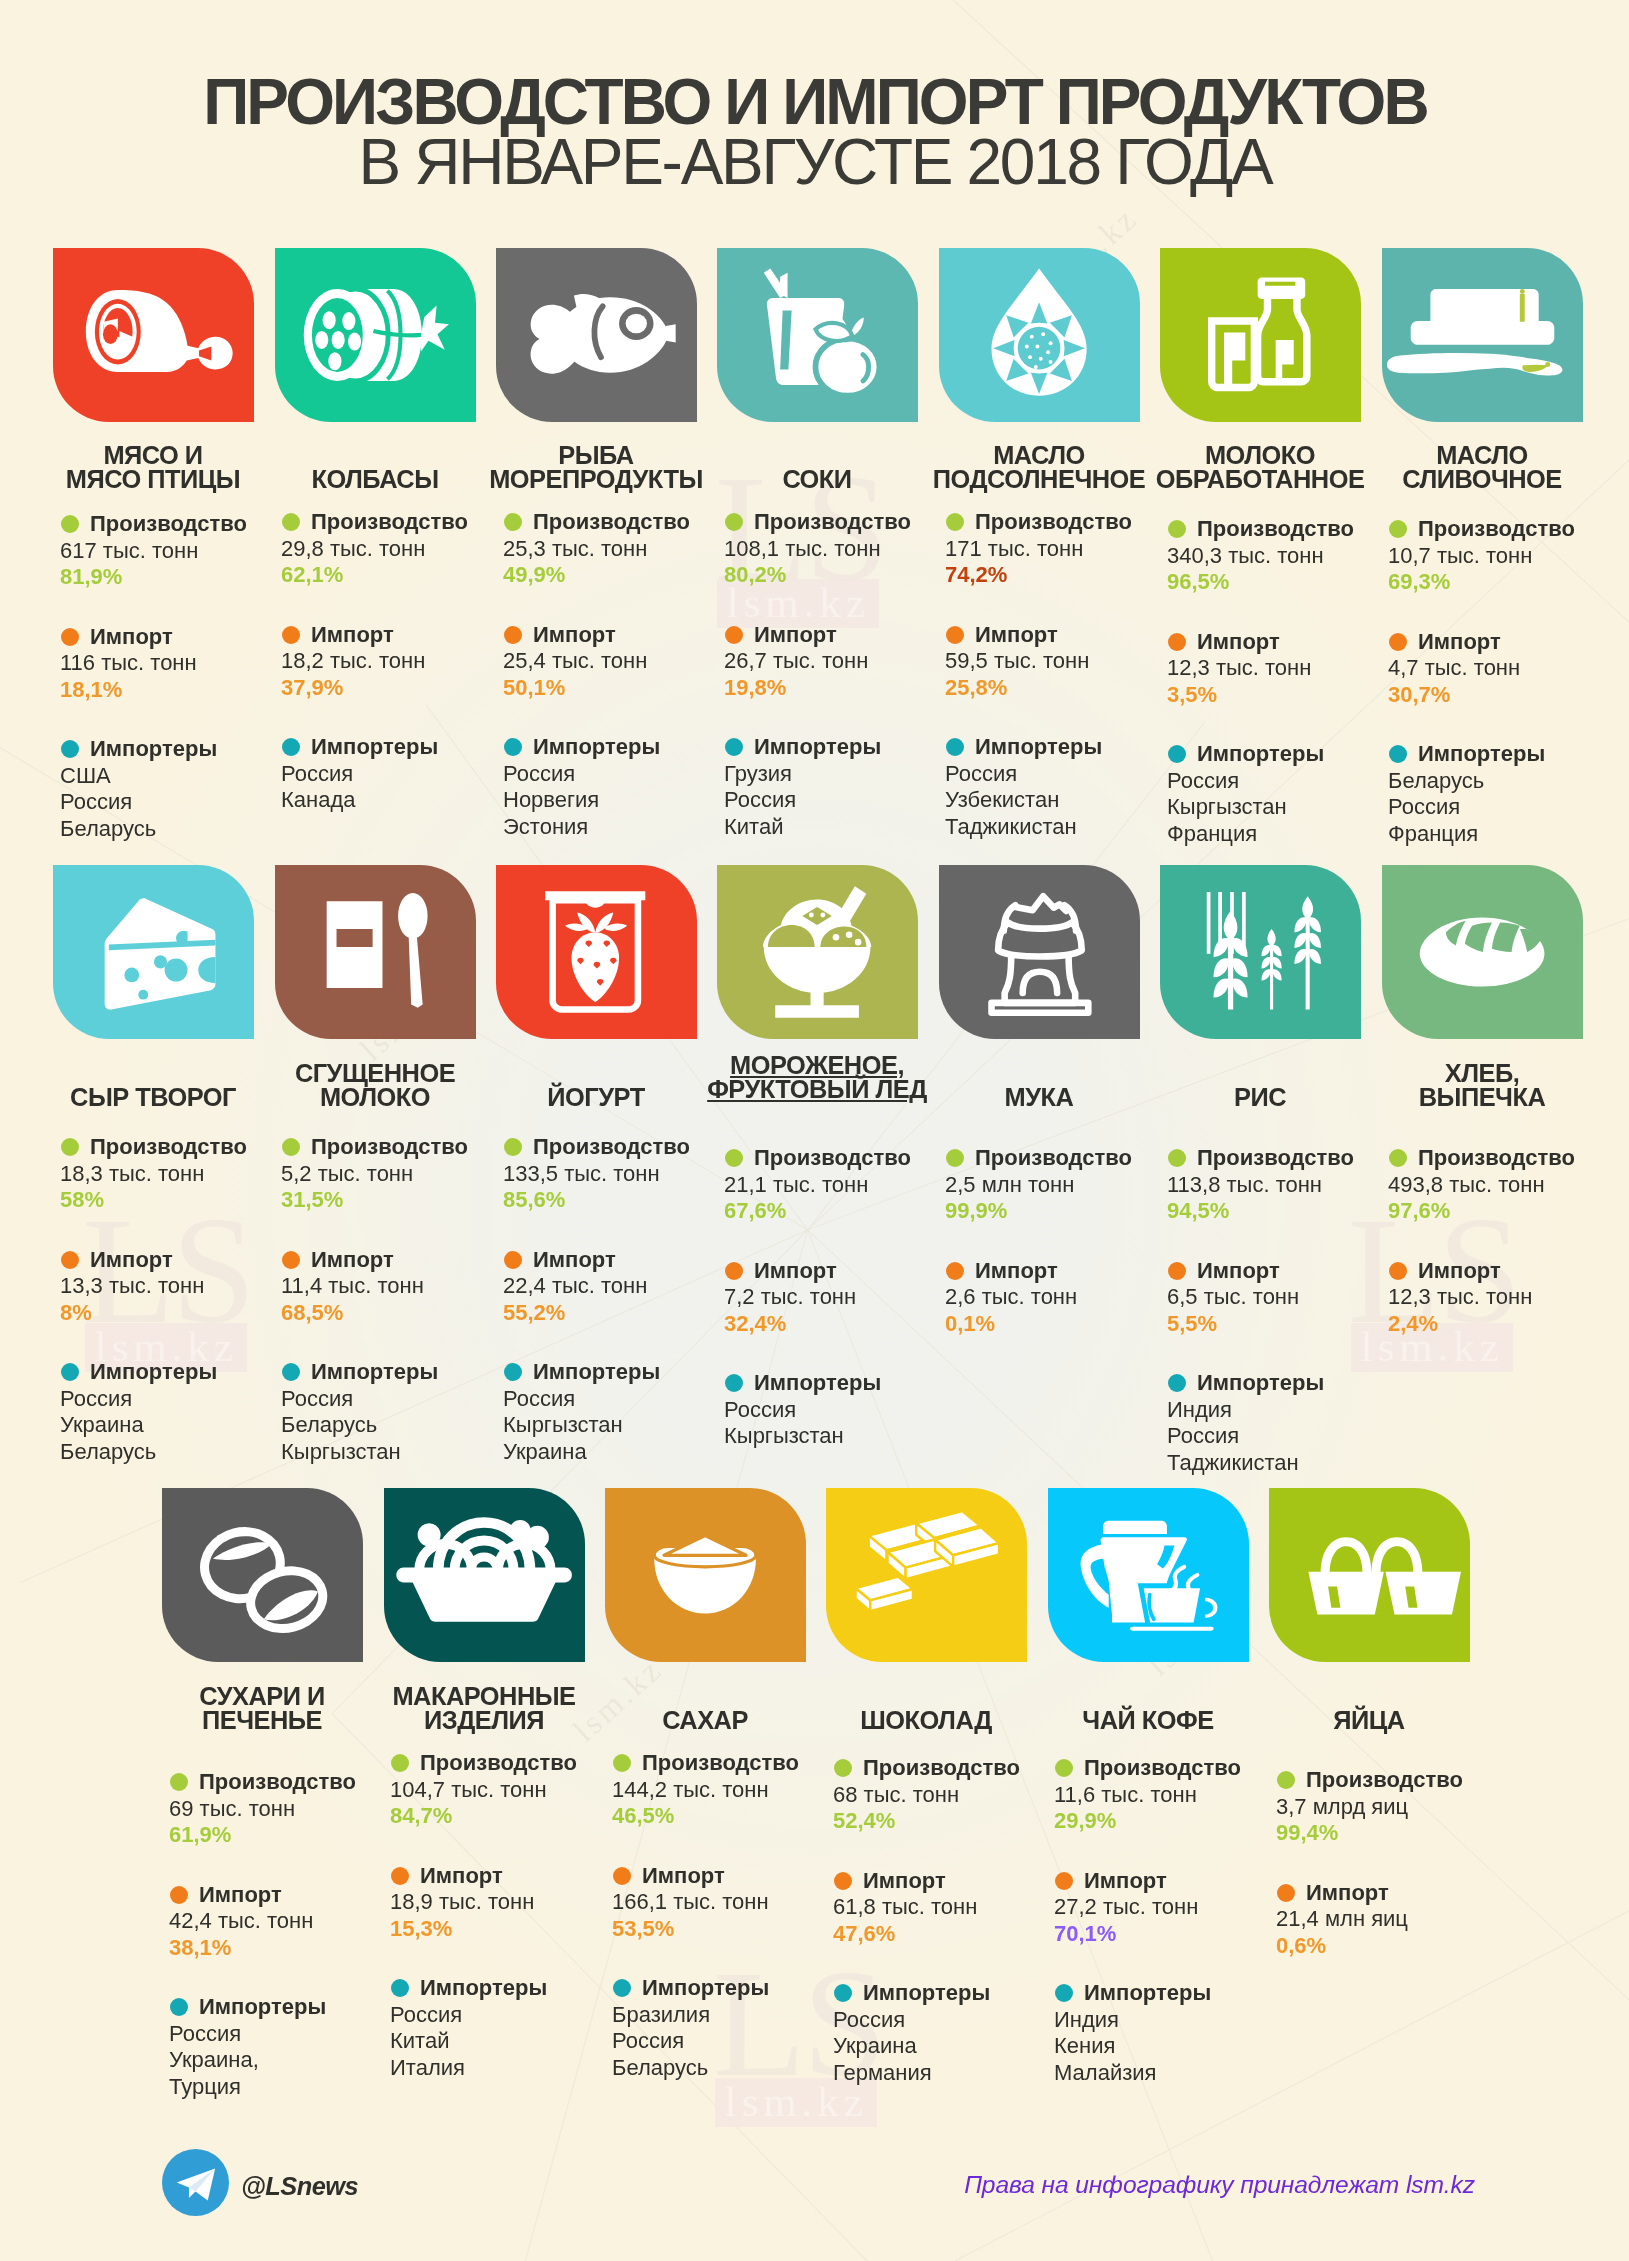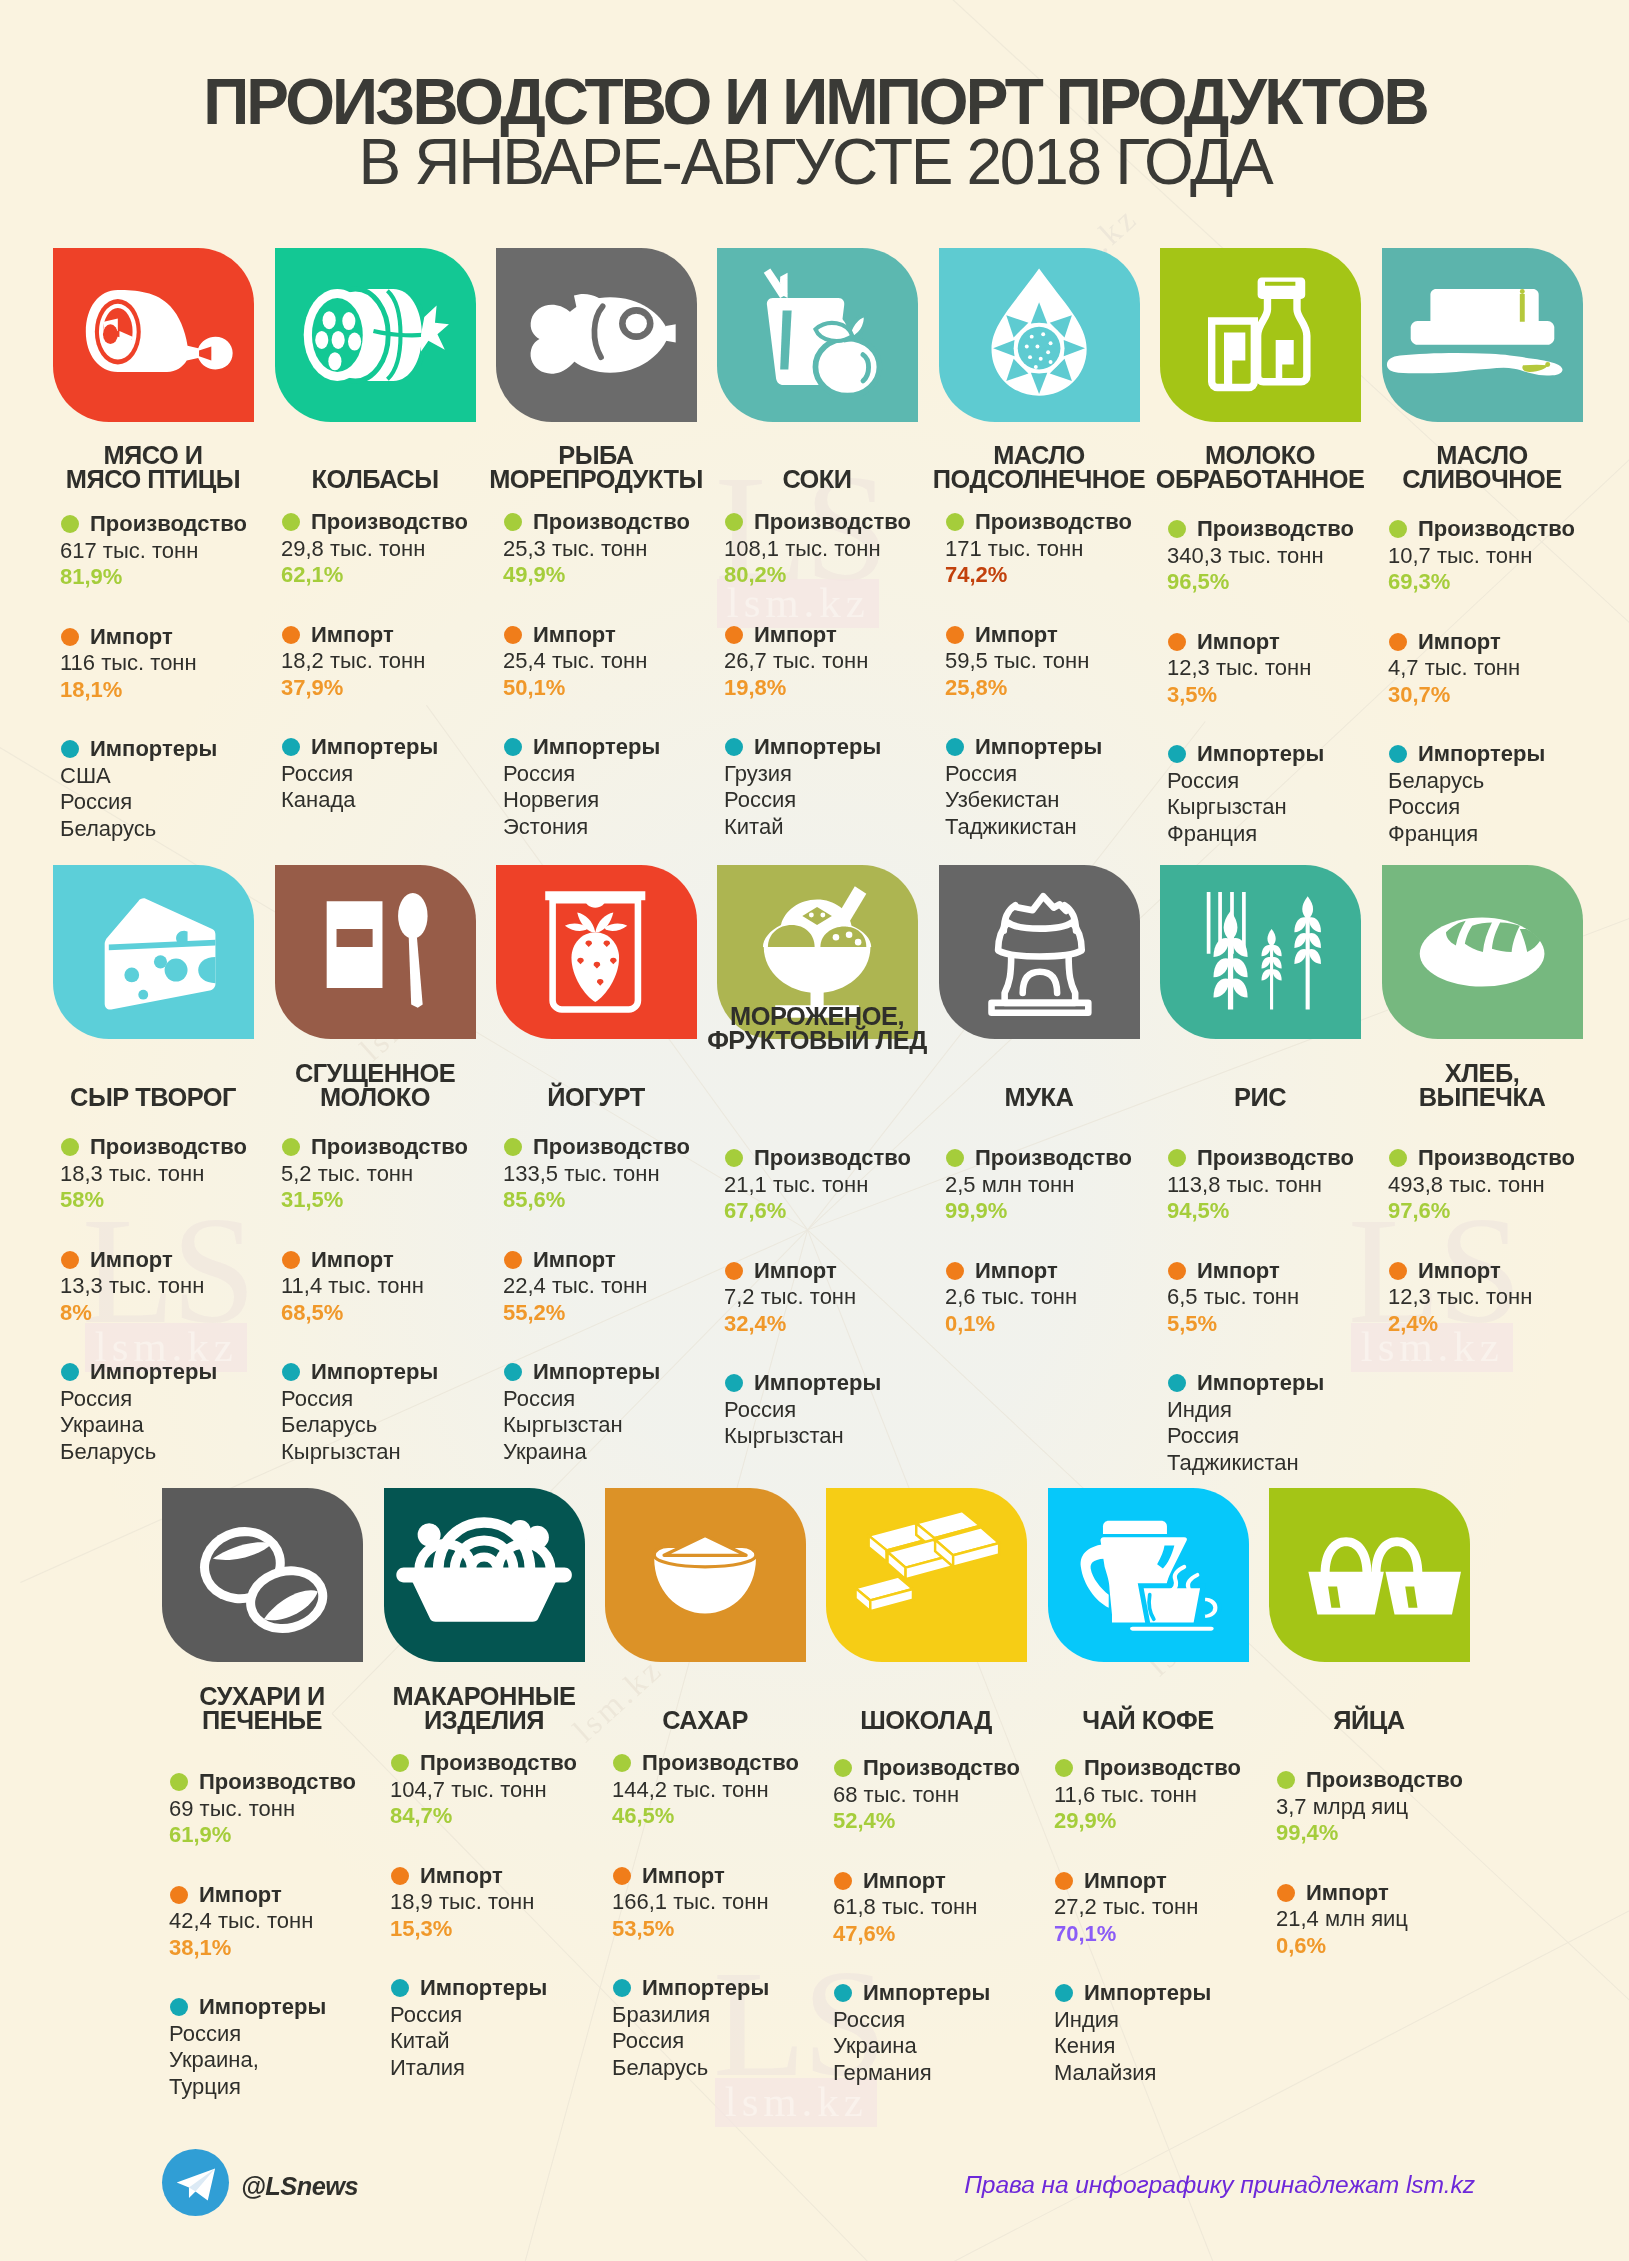--- a/index.html
+++ b/index.html
@@ -691,21 +691,21 @@
   <circle cx="172" cy="94" r="4" fill="#fff"></circle>
   <path d="M104 62 l18 -11 18 11 -18 11z" fill="#adb551"></path>
   <circle cx="115" cy="61" r="3" fill="#fff"></circle>
   <circle cx="129" cy="61" r="3" fill="#fff"></circle>
   <path d="M144 66 l24 -40 14 9 -24 40z"></path>
   <path d="M114 153 h16 v19 h-16z"></path>
   <path d="M71 171 h102 v15 h-102z"></path>
 </g>
       </svg>
   </div>
-  <div class="ctitle" style="left:694px;top:1004px;">
+  <div class="ctitle" style="left:694px;top:1053px;text-decoration:underline;">
       <div>МОРОЖЕНОЕ,</div>
       <div>ФРУКТОВЫЙ ЛЕД</div>
     </div>
   <div class="block" style="left:724px;top:1145px;">
    <div class="row">
         <span class="dot" style="background:#a5cd3b"></span>
         <div class="lbl">Производство</div>
       </div>
    <div class="row">
         <div class="val">21,1 тыс. тонн</div>

